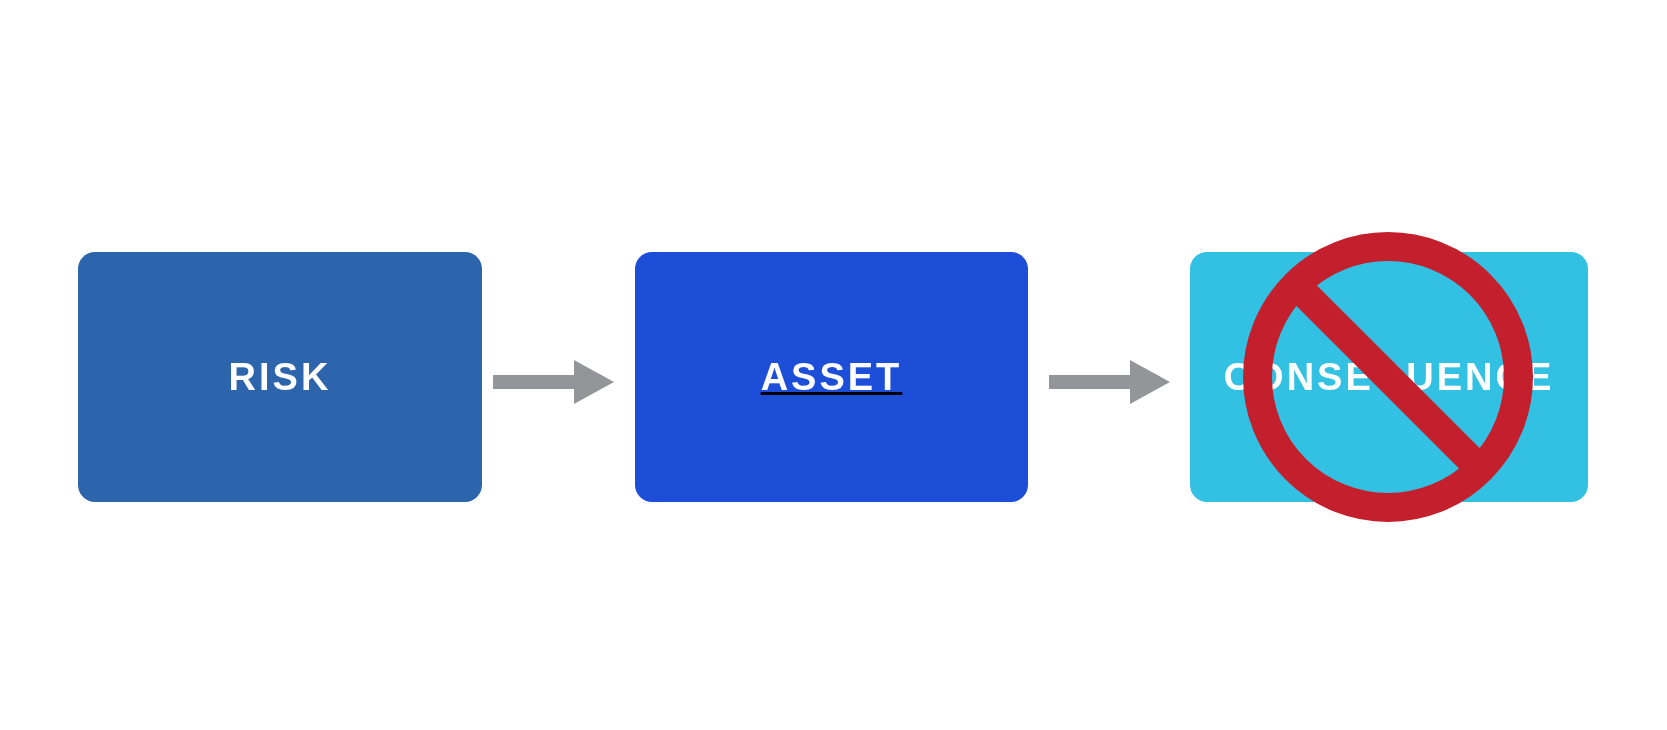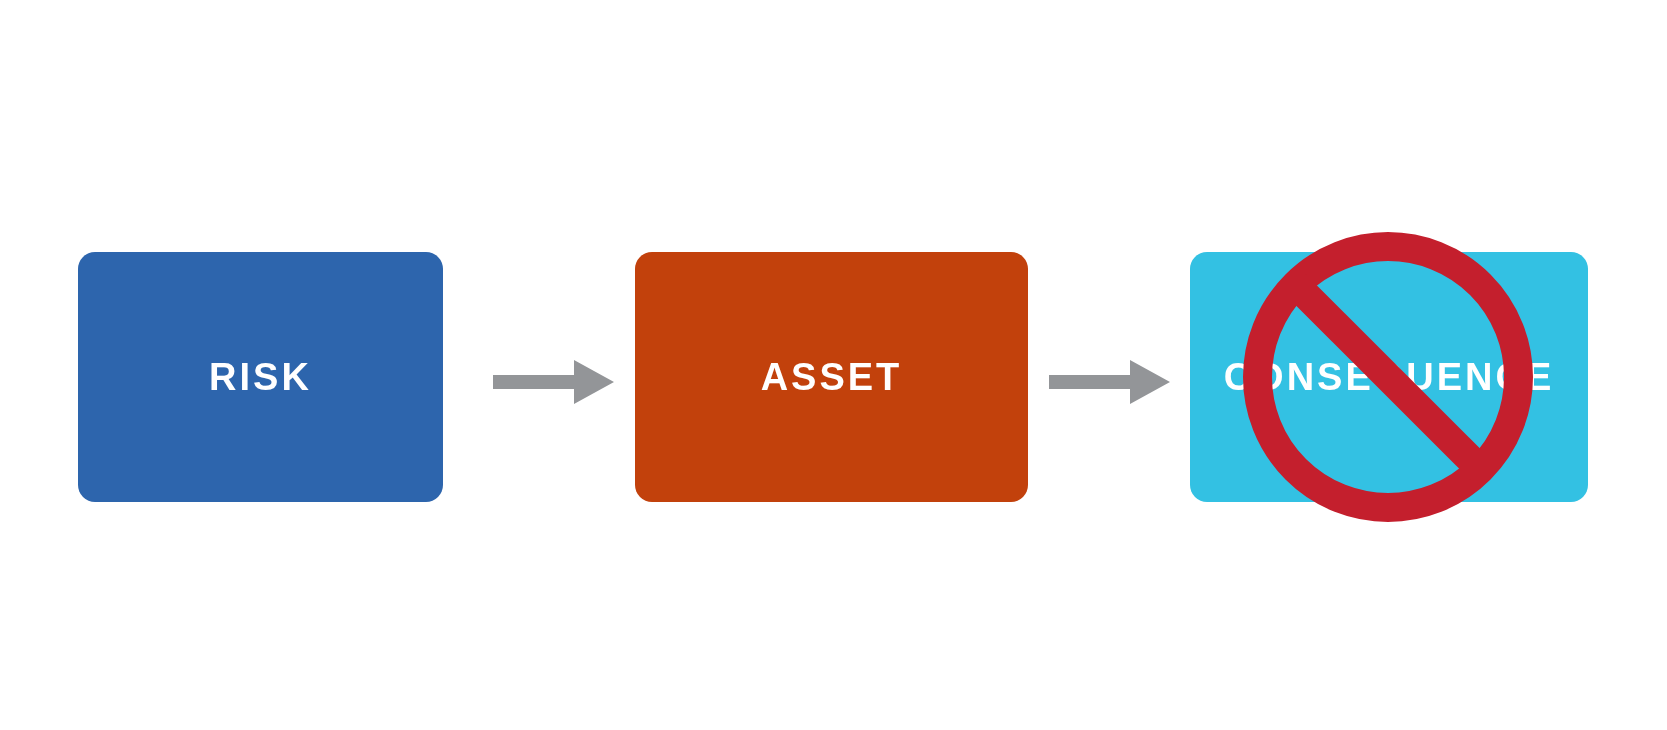--- a/index.html
+++ b/index.html
@@ -26,21 +26,21 @@
     text-align: center;
   }
   .flow-box .box-label {
     font-size: 38px;
     font-weight: bold;
     letter-spacing: 3px;
     line-height: 46px;
     color: #ffffff;
   }
   .box-label span { display: block; }
-  .box-risk        { left: 78px;   width: 365px; }
+  .box-risk        { left: 78px;   width: 404px; }
   .box-strategy    { left: 635px;  width: 393px; }
   .box-consequence { left: 1190px; width: 398px; }
   .flow-arrow {
     position: absolute;
     top: 360px;
     width: 121px;
     height: 44px;
   }
   .arrow-1 { left: 493px; }
   .arrow-2 { left: 1049px; }
@@ -60,21 +60,21 @@
   <div class="flow-box box-risk" style="background-color: rgb(45, 101, 173);">
     <div class="box-label" style="color: rgb(255, 255, 255);">
       <span>RISK</span>
     </div>
   </div>
 
   <svg class="flow-arrow arrow-1" viewBox="0 0 121 44">
     <polygon points="0,15 81,15 81,0 121,22 81,44 81,29 0,29" fill="#939598"></polygon>
   </svg>
 
-  <div class="flow-box box-strategy" style="background-color: #c2410c;">
+  <div class="flow-box box-strategy" style="background-color: #1d4ed8; text-decoration: underline;">
     <div class="box-label" style="color: rgb(255, 255, 255);">
       <span>ASSET</span>
     </div>
   </div>
 
   <svg class="flow-arrow arrow-2" viewBox="0 0 121 44">
     <polygon points="0,15 81,15 81,0 121,22 81,44 81,29 0,29" fill="#939598"></polygon>
   </svg>
 
   <div class="flow-box box-consequence" style="background-color: rgb(51, 193, 227);">

